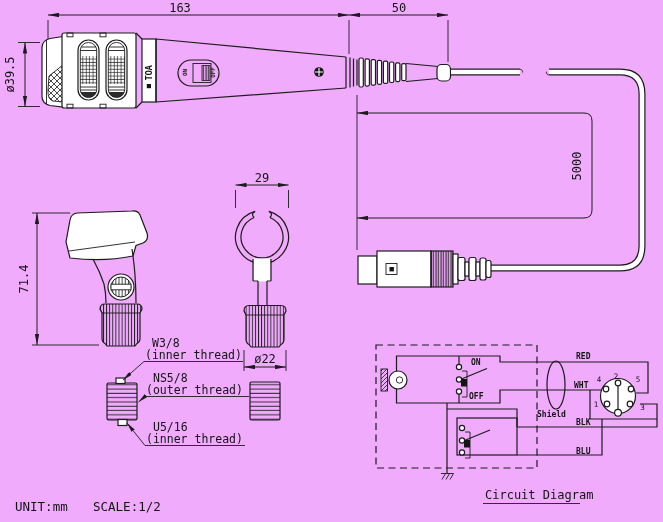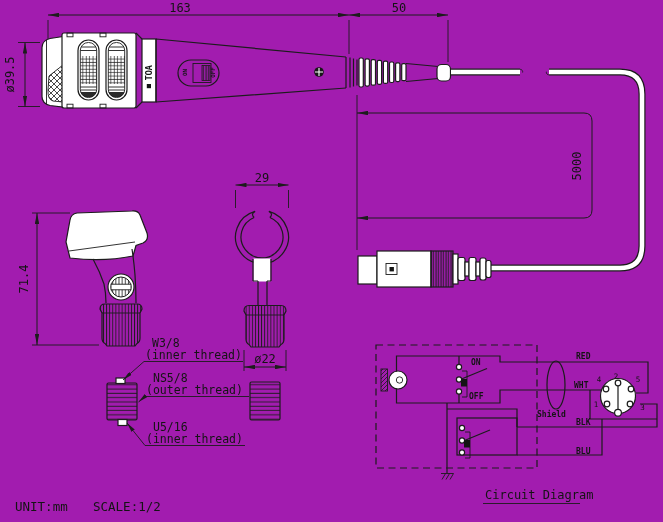--- a/index.html
+++ b/index.html
@@ -1,16 +1,16 @@
 <!DOCTYPE html>
 <html><head>
 <meta charset="utf-8">
 <style>
   html,body{margin:0;padding:0;background:#fff;}
-  #stage{position:relative;width:663px;height:522px;background:#a21caf;overflow:hidden;
+  #stage{position:relative;width:663px;height:522px;background:#f0abfc;overflow:hidden;
          font-family:"DejaVu Sans Mono", monospace;}
   svg{position:absolute;left:0;top:0;}
   .ln{stroke:#1c1c1c;stroke-width:1.2;fill:none;}
   .lnw{stroke:#1c1c1c;stroke-width:1.2;fill:#fff;}
   .thin{stroke:#1c1c1c;stroke-width:0.9;fill:none;}
   .dimln{stroke:#1c1c1c;stroke-width:1;fill:none;}
   .wl{stroke:#1c1c1c;stroke-width:0.9;fill:none;}
   .wire{stroke:#1c1c1c;stroke-width:1.2;fill:none;}
   .dash{stroke:#1c1c1c;stroke-width:1.2;fill:none;stroke-dasharray:7 4.5;}
   text{fill:#141414;}

